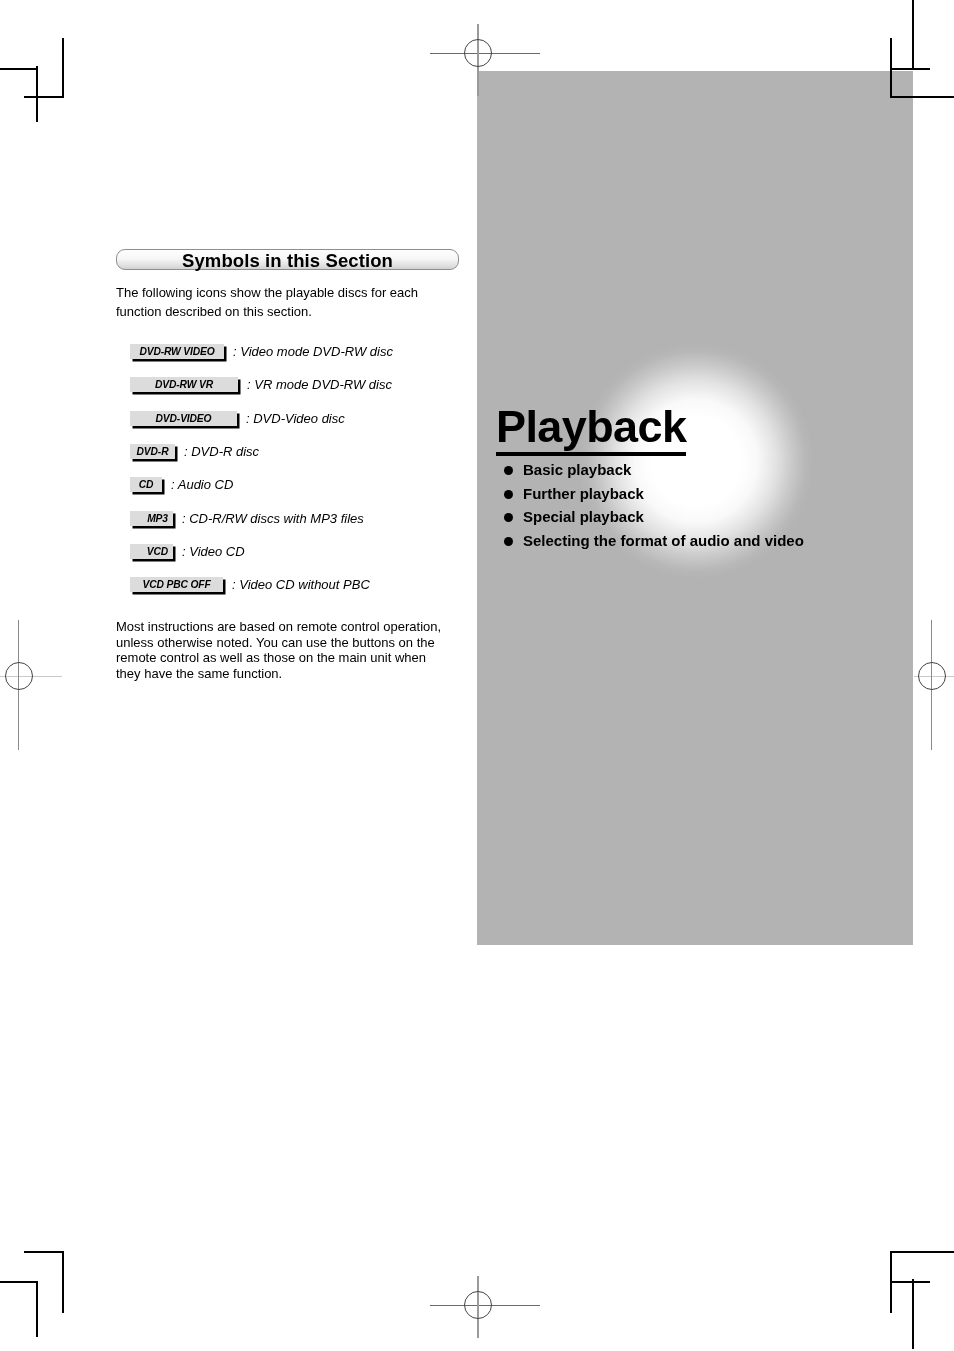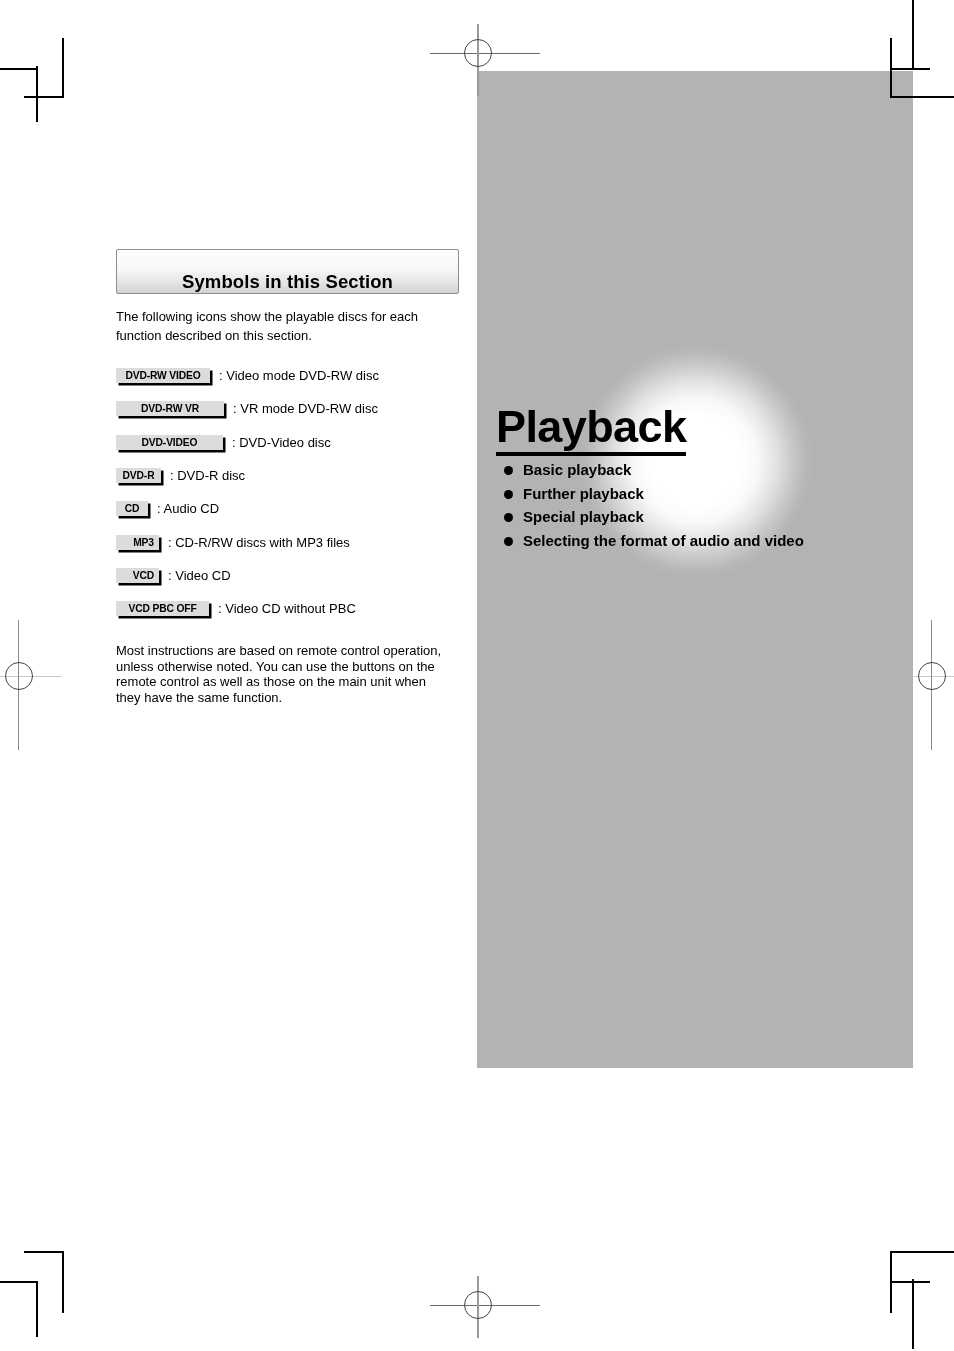--- a/index.html
+++ b/index.html
@@ -30,21 +30,21 @@
   .reg-target .hline { position: absolute; background: #6a6a6a; height: 1px; }
   .reg-target .vline { position: absolute; background: #9a9a9a; width: 2px; }
   .reg-target .vline-dark { position: absolute; background: #6a6a6a; width: 1px; }
 
   
   #gray-panel {
     position: absolute;
     left: 477px;
     top: 71px;
     width: 436px;
-    height: 997px;
+    height: 874px;
     background: #b3b3b3;
     overflow: hidden;
   }
   #panel-glow {
     position: absolute;
     left: 0; top: 0; right: 0; bottom: 0;
     background: radial-gradient(circle 118px at 219px 390px,
         #ffffff 0%,
         #ffffff 38%,
         rgba(255,255,255,0.92) 52%,
@@ -99,45 +99,46 @@
 
   
   #left-column {
     position: absolute;
     left: 116px;
     top: 249px;
     width: 345px;
   }
   #section-header {
     width: 343px;
-    height: 45px;
+    height: 21px;
     box-sizing: border-box;
     border: 1.4px solid #8e8e8e;
-    border-radius: 2px;
+    border-radius: 9px;
     background: linear-gradient(to bottom, #fefefe 0%, #f7f7f7 45%, #e3e3e3 78%, #d2d2d2 100%);
     display: flex;
-    align-items: flex-end;
+    align-items: flex-start;
     justify-content: center;
   }
   #section-header-title {
     font-size: 18.5px;
     font-weight: bold;
     letter-spacing: 0.1px;
   }
   #intro-text {
     font-size: 13px;
     line-height: 19px;
     margin: 13px 0 12px 0;
     width: 330px;
   }
 
   #symbol-list {
-    margin: 14px 0 0 0;
+    margin: 14px 0 0 14px;
     padding: 0;
     list-style: none;
+    font-style: italic;
   }
   #symbol-list li {
     display: flex;
     align-items: center;
     height: 33.3px;
   }
   .badge {
     position: relative;
     display: inline-flex;
     align-items: center;

